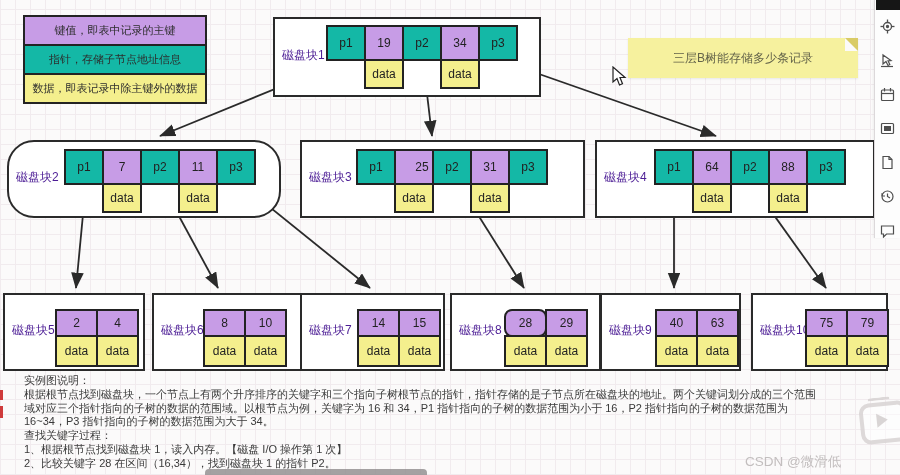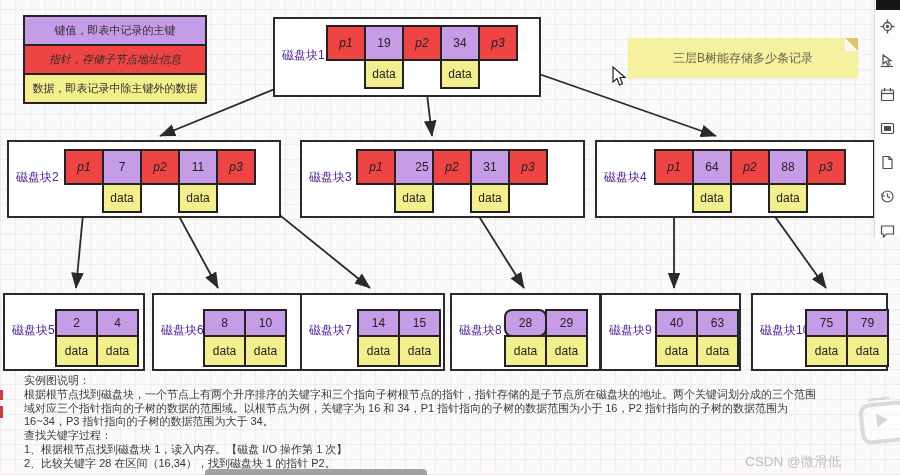--- a/index.html
+++ b/index.html
@@ -18,21 +18,21 @@
   .legend-row:first-child{margin-top:0;}
   
   .disk-block{position:absolute;box-sizing:border-box;background:#fff;border:2px solid #2a2a2a;}
   .block-label{position:absolute;left:7px;top:50%;transform:translateY(-58%);
     font-size:12px;color:#4c1d95;white-space:nowrap;}
   .cells{position:absolute;display:grid;}
   .internal .cells{grid-template-columns:repeat(5,38px);grid-template-rows:34px 28px;}
   .leaf .cells{grid-template-columns:repeat(2,41px);grid-template-rows:26px 30px;}
   .cell{box-sizing:border-box;border:2px solid #222;display:flex;align-items:center;
     justify-content:center;font-size:12px;color:#222;margin:-1px;}
-  .c-cyan{background:#ef4444;font-style:italic;}
+  .c-cyan{background:#14b8a6;}
   .c-purple{background:#c79ce6;}
   .c-yellow{background:#f4ef8d;}
   
   .note{position:absolute;left:628px;top:38px;width:230px;height:40px;background:#f6f19e;
     display:flex;align-items:center;justify-content:center;font-size:12px;color:#64644a;
     box-shadow:0 1px 2px rgba(0,0,0,.08);}
   .note::after{content:"";position:absolute;right:0;top:0;width:0;height:0;
     border-left:13px solid #ddcf6a;border-top:13px solid #fbfafa;
     border-left-color:#d9cb66;transform:rotate(180deg);}
   
@@ -94,21 +94,21 @@
     <div class="cells" style="left:52px;top:7px;">
         <div class="cell c-cyan" style="grid-area: 1 / 1;">p1</div>
         <div class="cell c-purple" style="grid-area: 1 / 2;">19</div>
         <div class="cell c-cyan" style="grid-area: 1 / 3;">p2</div>
         <div class="cell c-purple" style="grid-area: 1 / 4;">34</div>
         <div class="cell c-cyan" style="grid-area: 1 / 5;">p3</div>
         <div class="cell c-yellow" style="grid-area: 2 / 2;">data</div>
         <div class="cell c-yellow" style="grid-area: 2 / 4;">data</div>
       </div>
   </div>
-  <div class="disk-block internal" style="left:7px;top:140px;width:274px;height:78px;">
+  <div class="disk-block internal" style="left:7px;top:140px;width:274px;height:78px;border-radius:27px;">
     <span class="block-label">磁盘块2</span>
     <div class="cells" style="left:56px;top:8px;">
         <div class="cell c-cyan" style="grid-area: 1 / 1;">p1</div>
         <div class="cell c-purple" style="grid-area: 1 / 2;">7</div>
         <div class="cell c-cyan" style="grid-area: 1 / 3;">p2</div>
         <div class="cell c-purple" style="grid-area: 1 / 4;">11</div>
         <div class="cell c-cyan" style="grid-area: 1 / 5;">p3</div>
         <div class="cell c-yellow" style="grid-area: 2 / 2;">data</div>
         <div class="cell c-yellow" style="grid-area: 2 / 4;">data</div>
       </div>

